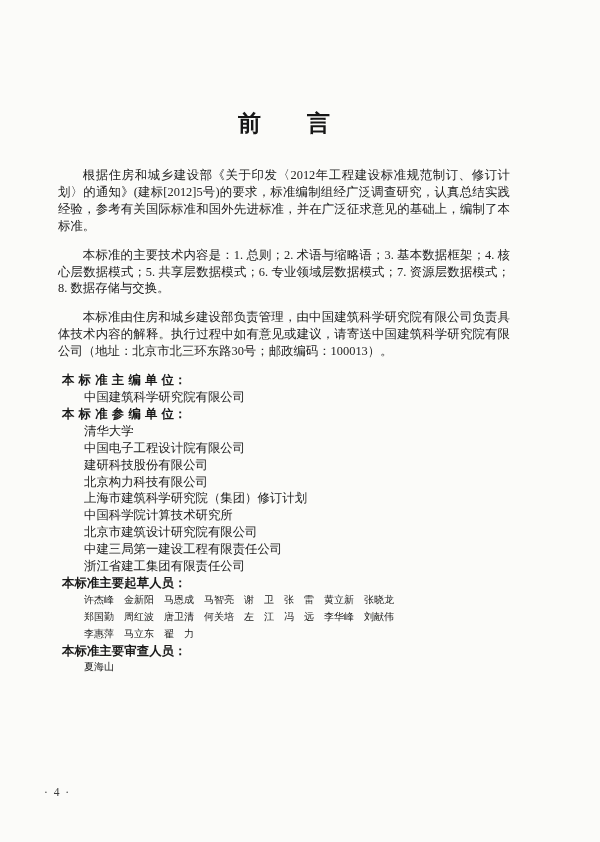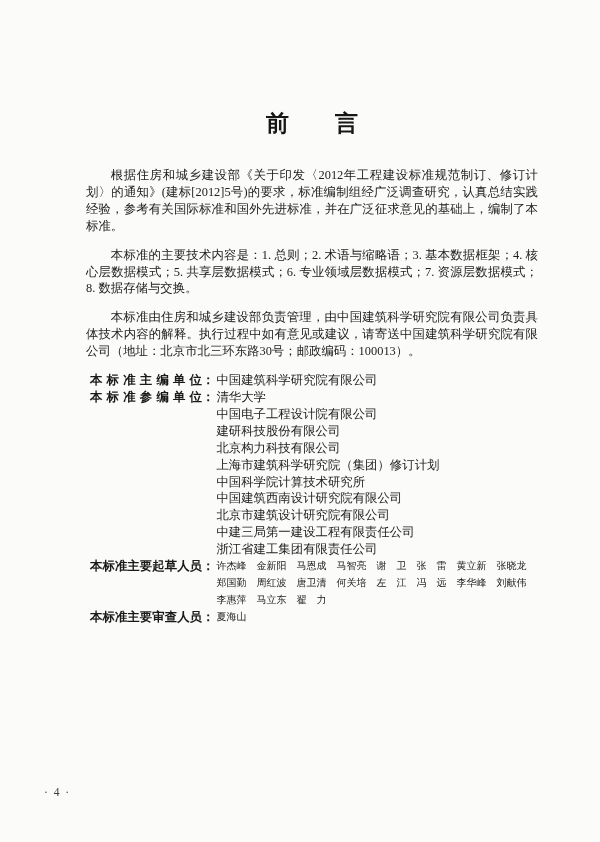--- a/index.html
+++ b/index.html
@@ -7,21 +7,21 @@
     position:relative;
     width:600px;height:842px;
     margin:0 auto;
     background:#fbfbf9;
     overflow:hidden;
     font-family:"Liberation Serif","DejaVu Serif",serif;
     color:#212121;
   }
   .content{
     position:absolute;
-    left:74px;top:110px;
+    left:46px;top:110px;
     width:476px;
   }
   .doc-title{
     margin:0 0 30px 0;
     text-align:center;
     font-family:"Liberation Sans","DejaVu Sans",sans-serif;
     font-weight:bold;
     font-size:23px;
     line-height:27px;
     color:#161616;
@@ -33,20 +33,21 @@
     text-align:justify;
     font-size:12.4px;
     line-height:16.9px;
   }
   .section{
     display:flex;
     align-items:flex-start;
     padding-left:16px;
     font-size:12.4px;
     line-height:16.9px;
+    flex-direction:column;
   }
   .sec-head{
     flex:0 0 auto;
     white-space:nowrap;
     font-family:"Liberation Sans","DejaVu Sans",sans-serif;
     font-weight:bold;
     color:#1a1a1a;
   }
   .sec-label{
     display:inline-block;
@@ -55,20 +56,21 @@
     text-align-last:justify;
   }
   .sec-lines{
     flex:1 1 auto;
     min-width:0;
     padding-left:2px;
   }
   .sec-line{
     white-space:nowrap;
     line-height:16.9px;
+    margin-left:20px;
   }
   .name-line{
     font-size:10px;
   }
   .page-number{
     position:absolute;
     left:44px;top:786px;
     font-size:11.5px;
     letter-spacing:1.5px;
     color:#3c3c3c;
@@ -104,21 +106,20 @@
         <span class="sec-label">本标准参编单位</span><span class="sec-colon">：</span>
       </div>
       <div class="sec-lines">
 
       <div class="sec-line unit-line">清华大学</div>
           <div class="sec-line unit-line">中国电子工程设计院有限公司</div>
           <div class="sec-line unit-line">建研科技股份有限公司</div>
           <div class="sec-line unit-line">北京构力科技有限公司</div>
           <div class="sec-line unit-line">上海市建筑科学研究院（集团）修订计划</div>
           <div class="sec-line unit-line">中国科学院计算技术研究所</div>
-          <div class="sec-line unit-line">中国建筑西南设计研究院有限公司</div>
           <div class="sec-line unit-line">北京市建筑设计研究院有限公司</div>
           <div class="sec-line unit-line">中建三局第一建设工程有限责任公司</div>
           <div class="sec-line unit-line">浙江省建工集团有限责任公司</div>
         </div>
     </div>
 
     <div class="section">
       <div class="sec-head">
         <span class="sec-label">本标准主要起草人员</span><span class="sec-colon">：</span>
       </div>

